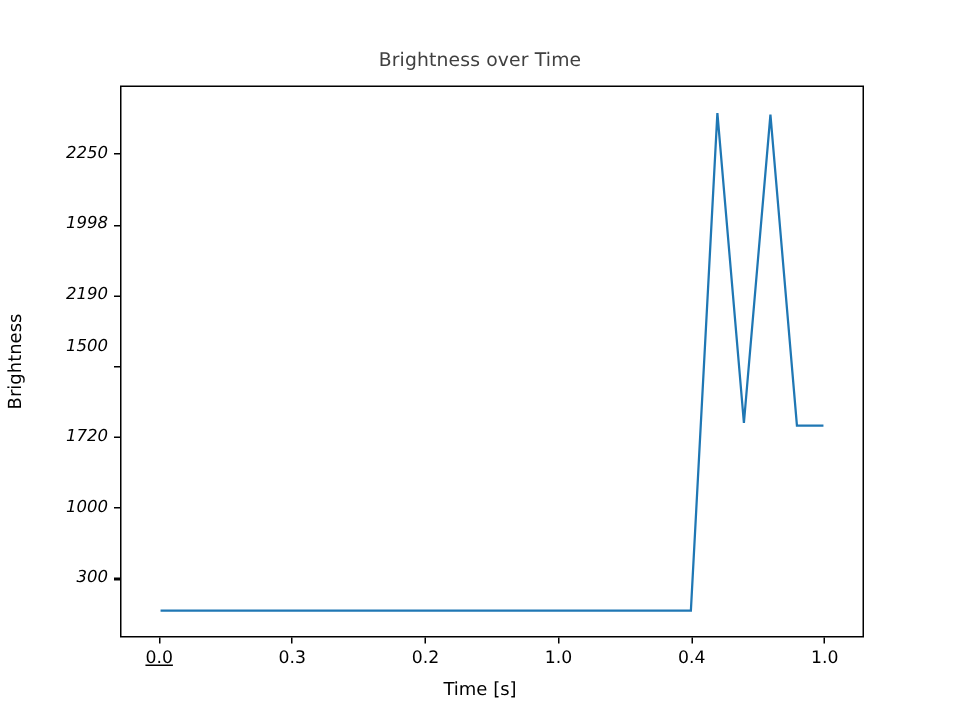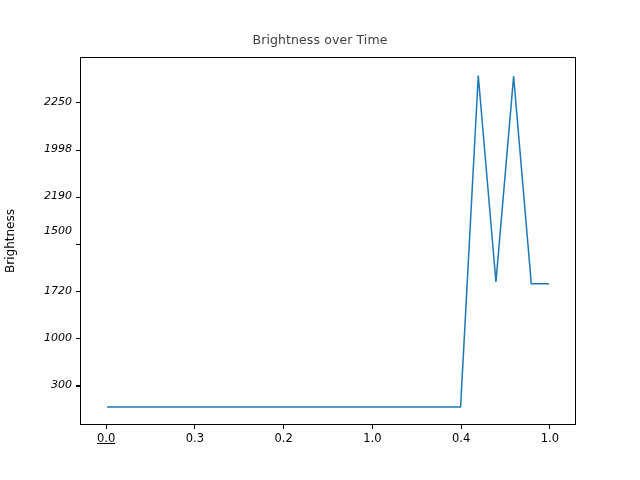--- a/index.html
+++ b/index.html
@@ -96,20 +96,21 @@
 </style>
 </head>
 <body>
 
 <div id="figure">
 
   <div id="chart-title">Brightness over Time</div>
 
   <div id="ylabel">Brightness</div>
 
+  <div id="xlabel">Time [s]</div>
 
   <div class="tick-layer" id="tick-layer">
       <div class="ytick-mark" style="left: 76px; top: 385.435px;"></div>
       <div class="ytick-label" style="right: 568px; top: 377.935px;">300</div>
       <div class="ytick-mark" style="left: 76px; top: 338.256px;"></div>
       <div class="ytick-label" style="right: 568px; top: 330.756px;">1000</div>
       <div class="ytick-mark" style="left: 76px; top: 291.076px;"></div>
       <div class="ytick-label" style="right: 568px; top: 283.576px;">1720</div>
       <div class="ytick-mark" style="left: 76px; top: 243.897px;"></div>
       <div class="ytick-label" style="right: 568px; top: 224px;">1500</div>

